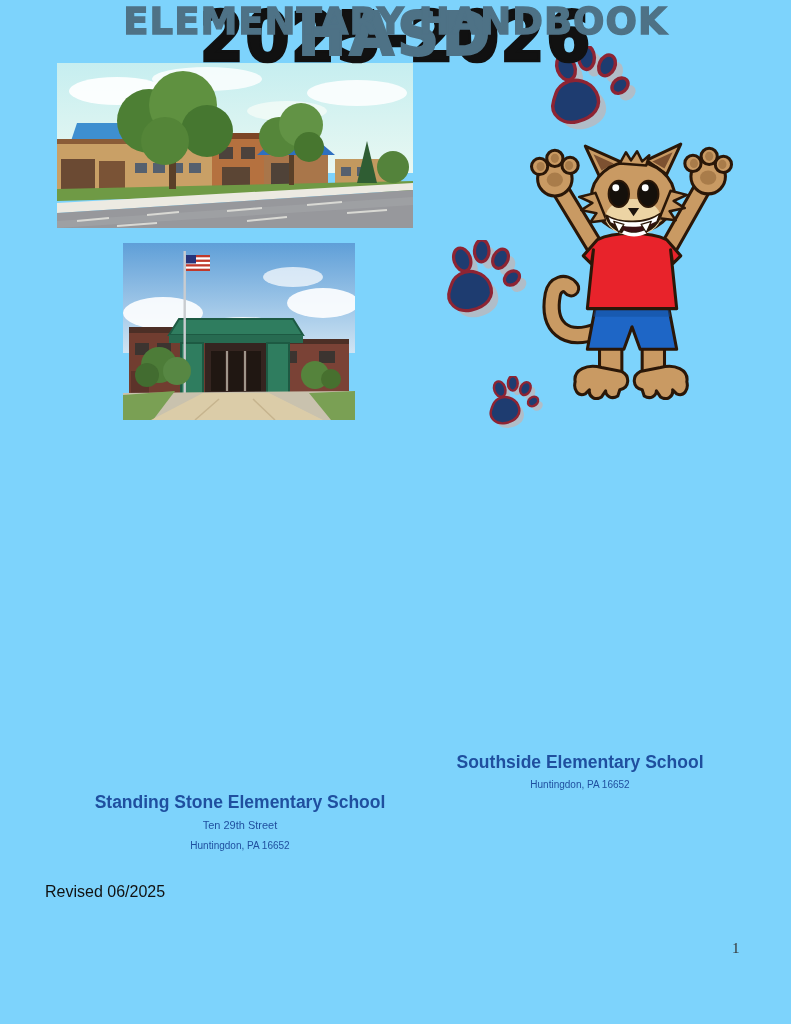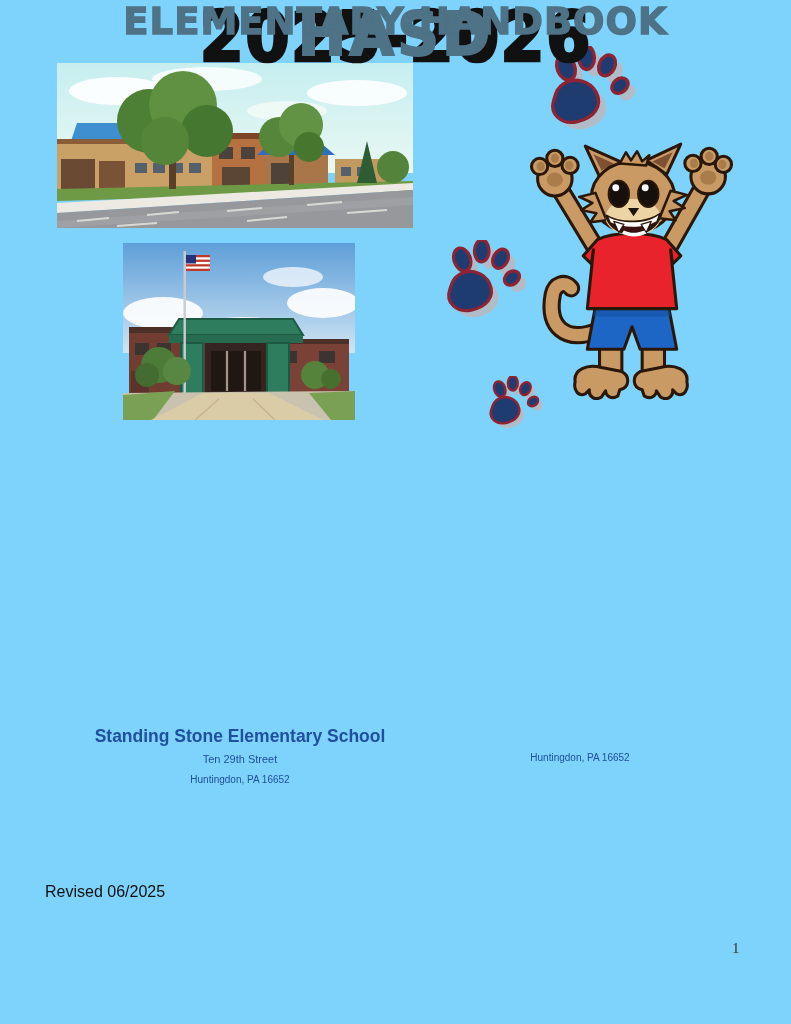--- a/index.html
+++ b/index.html
@@ -42,21 +42,21 @@
     font-weight: 900;
     font-size: 37px;
     letter-spacing: 1px;
     color: #4e7286;
     -webkit-text-stroke: 1.3px #4e7286;
     text-transform: uppercase;
   }
 
   
   .school-block { text-align: center; color: #1f4f9f; }
-  .school-left  { left: 60px;  top: 726px; width: 360px; }
+  .school-left  { left: 60px;  top: 792px; width: 360px; }
   .school-right { left: 420px; top: 752px; width: 320px; }
   .school-name  { font-size: 17.5px; font-weight: bold; margin-bottom: 6px; }
   .school-addr1 { font-size: 11px; font-weight: 500; margin-bottom: 9px; }
   .school-addr2 { font-size: 10px; font-weight: 500; }
 
   .revised {
     left: 45px; top: 883px;
     font-size: 16px; color: #111111;
     font-family: "Liberation Sans", sans-serif;
   }
@@ -331,19 +331,20 @@
   <div class="abs year-title">2025-2026</div>
   <div class="abs district-title">HASD</div>
   <div class="abs handbook-title">Elementary Handbook</div>
 
   <div class="abs school-block school-left">
     <div class="school-name">Standing Stone Elementary School</div>
     <div class="school-addr1">Ten 29th Street</div>
     <div class="school-addr2">Huntingdon, PA 16652</div>
   </div>
   <div class="abs school-block school-right">
+    <div class="school-name">Southside Elementary School</div>
     <div class="school-addr2">Huntingdon, PA 16652</div>
   </div>
 
   <div class="abs revised">Revised 06/2025</div>
   <div class="abs page-number">1</div>
 
 </div>
 
 </body></html>

